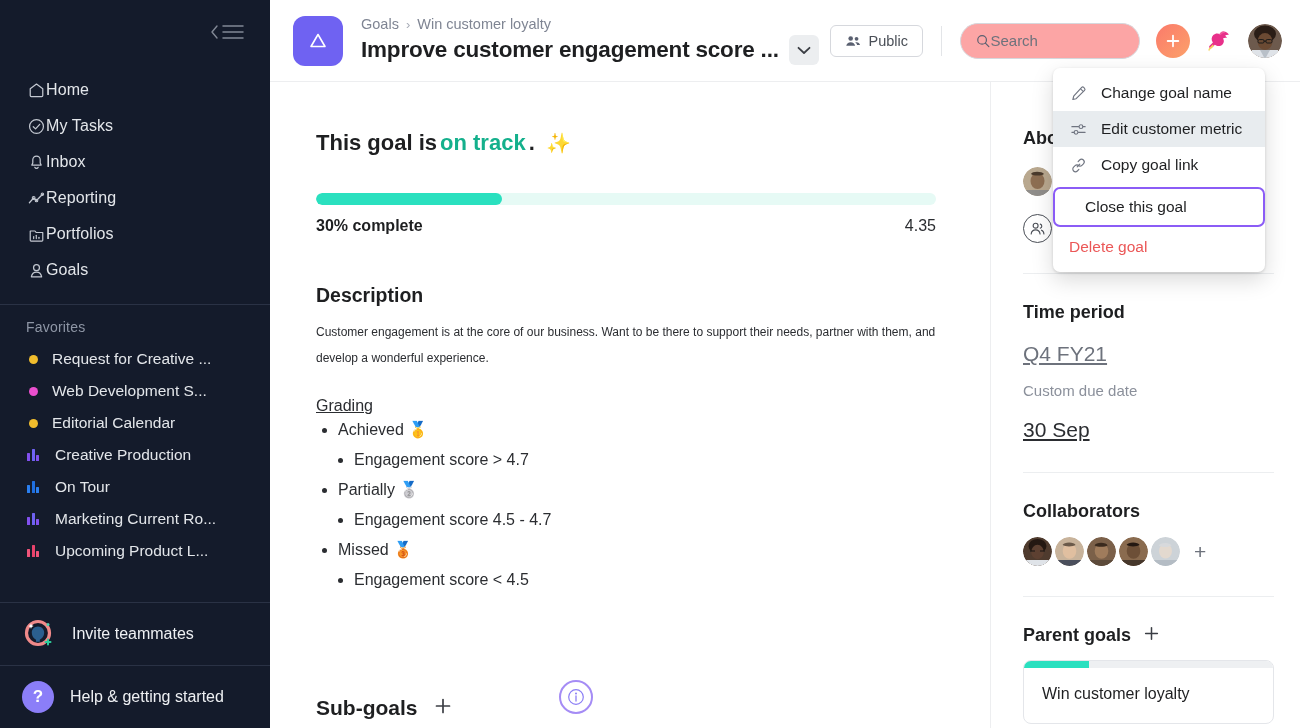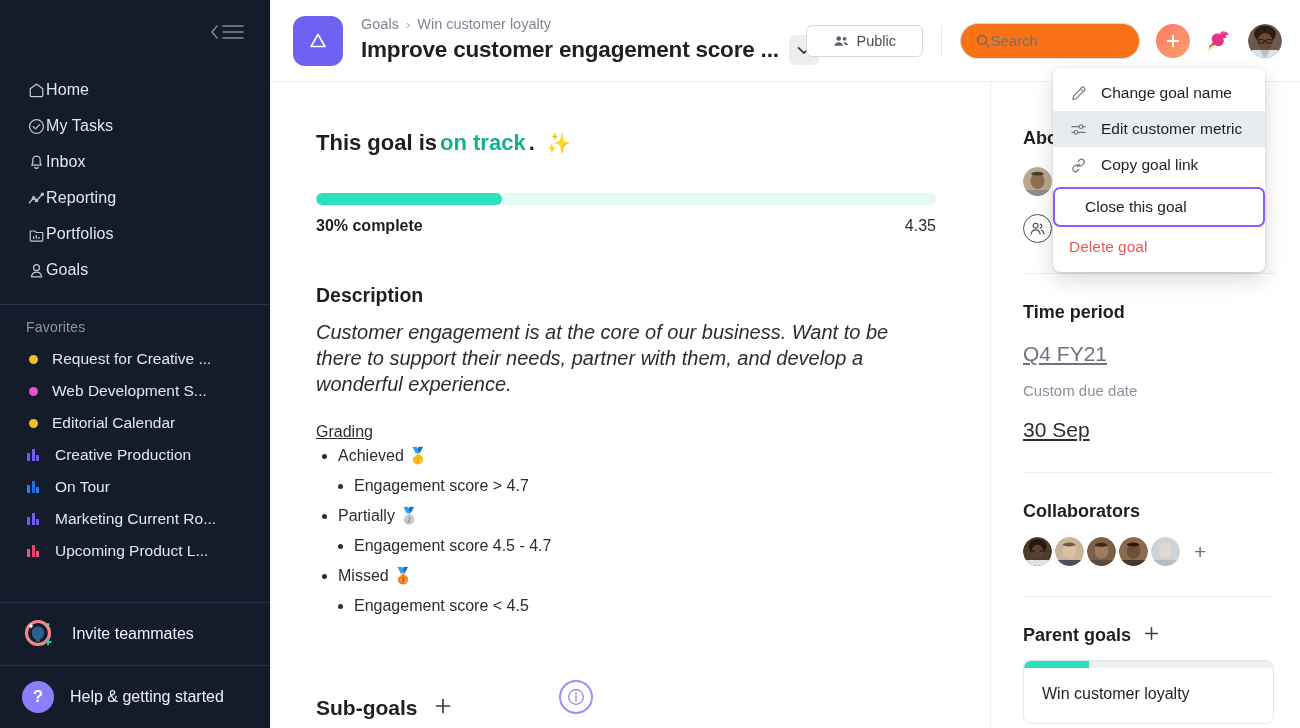--- a/index.html
+++ b/index.html
@@ -77,28 +77,28 @@
   .goal-title-row { display: flex; align-items: center; gap: 10px; margin-top: 3px; }
   .goal-title { font-size: 22.5px; font-weight: bold; color: #1e1f21; letter-spacing: -.2px; white-space: nowrap; }
   .caret-btn {
     width: 30px; height: 30px; border-radius: 6px; background: #eceef0;
     display: flex; align-items: center; justify-content: center; cursor: pointer; flex: 0 0 30px;
   }
   .thumb-btn { width: 30px; height: 30px; display: flex; align-items: center; justify-content: center; cursor: pointer; flex: 0 0 30px; }
   .topbar-right { margin-left: auto; display: flex; align-items: center; gap: 0; }
   .public-pill {
     display: flex; align-items: center; gap: 8px;
-    height: 32px; padding: 0 26px; border: 1px solid #d6d8dd; border-radius: 6px;
+    height: 32px; padding: 0 14px; border: 1px solid #d6d8dd; border-radius: 6px;
     font-size: 14.5px; color: #4a4f57; cursor: pointer; background: #fff;
   }
   .vdiv { width: 1px; height: 30px; background: #e3e5e8; margin: 0 18px; }
   .search-box {
     display: flex; align-items: center; 
     width: 180px; height: 36px; border: 1px solid #d6d8dd; border-radius: 18px;
-    padding: 0 15px; background: #f97316; cursor: text;
+    padding: 0 15px; background: #fca5a5; cursor: text;
   }
   .search-box input {
     border: none; outline: none; font-size: 15px; color: #1e1f21; width: 100%;
     font-family: "Liberation Sans", sans-serif; background: transparent;
   }
   .search-box input::placeholder { color: #6d727c; }
   .plus-round {
     width: 34px; height: 34px; border-radius: 50%; margin-left: 16px; flex: 0 0 34px;
     background: linear-gradient(135deg, #fb7a6b 0%, #fca16a 100%);
     display: flex; align-items: center; justify-content: center; cursor: pointer;
@@ -118,21 +118,21 @@
   .status-on { color: #14b08c; text-align: right; }
   .sparkle { margin-left: 9px; font-size: 20px; }
   .progress-wrap { margin-top: 37px; }
   .progress-track { height: 12px; border-radius: 6px; background: #e6faf5; position: relative; overflow: hidden; }
   .progress-fill { height: 12px; border-radius: 6px; background: #2ae0bf; }
   .progress-meta { display: flex; align-items: center; margin-top: 12px; }
   .pct { font-size: 16px; font-weight: bold; color: #1e1f21; }
   .metric-val { margin-left: auto; font-size: 16px; color: #2b2d31; }
   .sec-title { font-size: 19.5px; font-weight: bold; color: #1e1f21; }
   .desc-sec { margin-top: 49px; }
-  .desc-p { font-size: 20px; color: #2b2d31; line-height: 26px; margin-top: 12px; max-width: 620px; font-style: italic; }
+  .desc-p { font-size: 12px; color: #2b2d31; line-height: 26px; margin-top: 12px; max-width: 620px; }
   .grading-h { font-size: 16px; color: #2b2d31; text-decoration: underline; margin-top: 26px; }
   ul.lvl1 { margin: 0 0 0 22px; }
   ul.lvl1 > li { font-size: 16px; color: #2b2d31; line-height: 30px; list-style: disc; }
   ul.lvl2 { margin-left: 16px; }
   ul.lvl2 > li { font-size: 16px; color: #2b2d31; line-height: 30px; list-style: disc; }
   .subgoals-row {
     position: absolute; left: 46px; bottom: 8px;
     display: flex; align-items: center; gap: 16px;
   }
   .subgoals-title { font-size: 21px; font-weight: bold; color: #1e1f21; }

